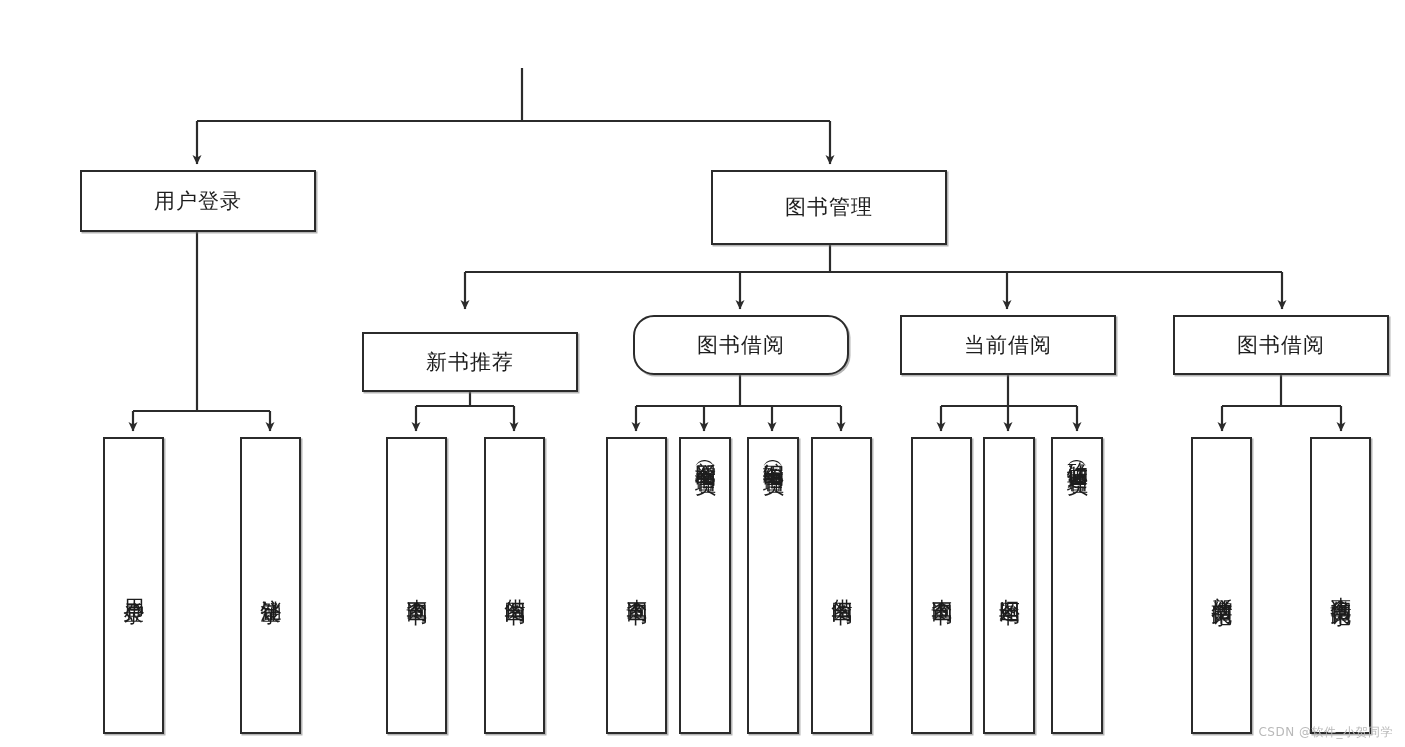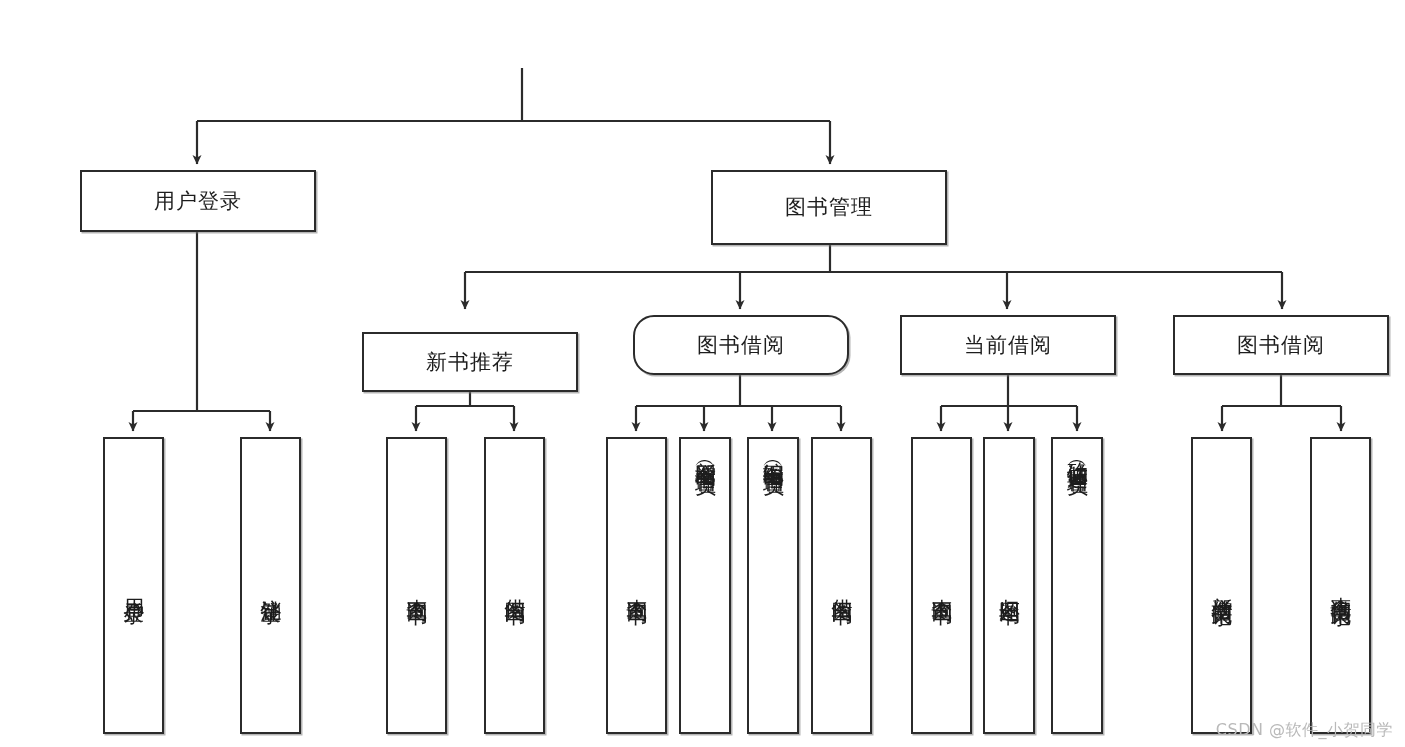--- a/index.html
+++ b/index.html
@@ -67,21 +67,21 @@
     align-items:center;
     padding-top:0;
   }
 
   
   #watermark{
     position:absolute;
     z-index:3;
     right:12px;
     bottom:6px;
-    font-size:16px;
+    font-size:12px;
     color:#b9b9b9;
     letter-spacing:.5px;
     white-space:nowrap;
     user-select:none;
   }
 </style>
 </head>
 <body>
 
 <div id="canvas">

